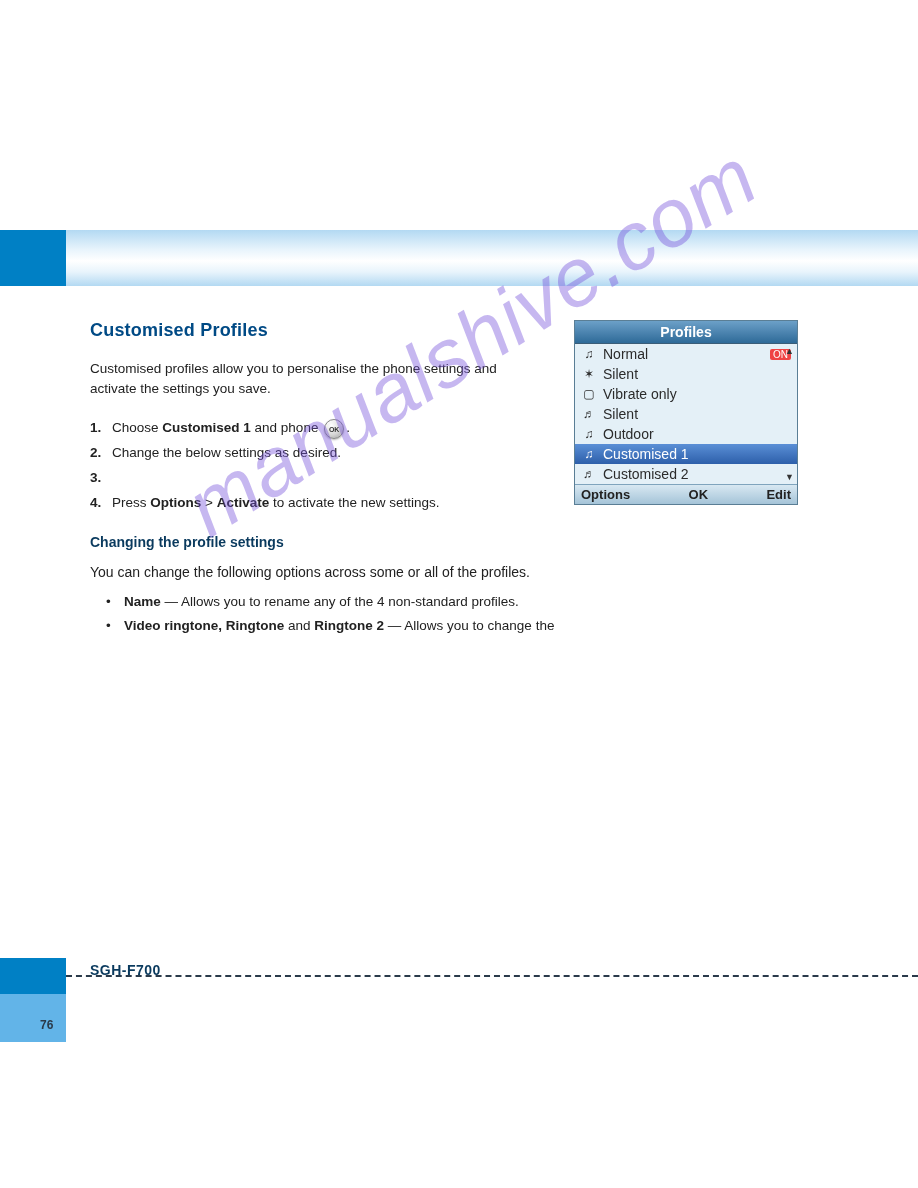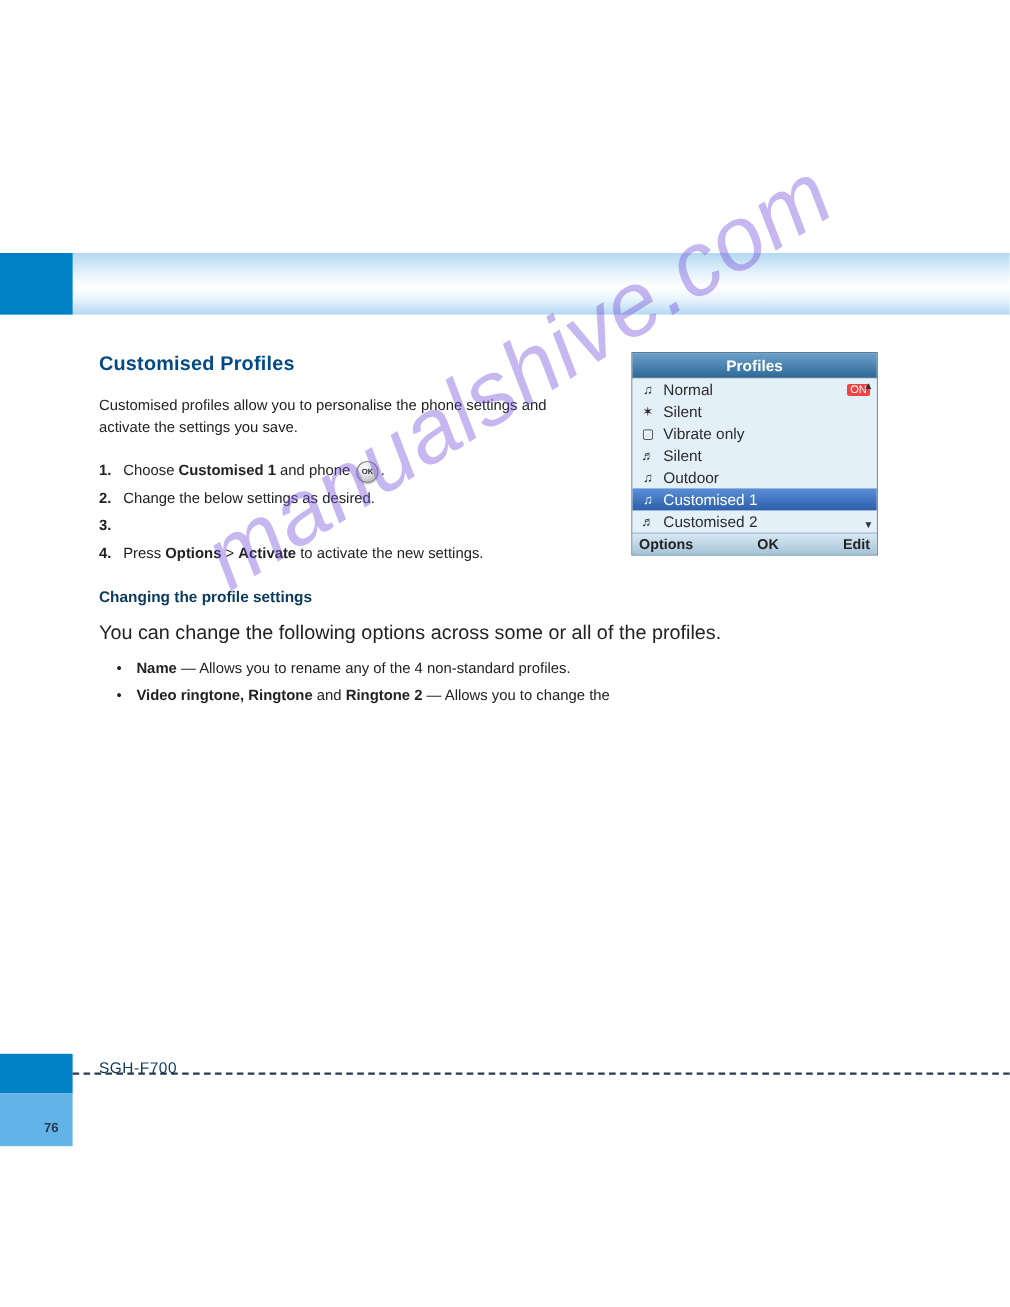--- a/index.html
+++ b/index.html
@@ -16,21 +16,21 @@
   .intro-para { font-size: 13.5px; line-height: 1.45; color: #222; max-width: 420px; margin-bottom: 20px; }
 
   .steps { font-size: 13.5px; line-height: 1.55; color: #222; max-width: 420px; margin-bottom: 20px; }
   .steps p { display: flex; gap: 8px; margin-bottom: 4px; align-items: flex-start;}
   .step-num { font-weight: bold; min-width: 14px; }
   .step-text { }
 
   .ok-button-icon { display: inline-block; width: 20px; height: 20px; border-radius: 50%; background: radial-gradient(circle at 35% 30%, #fff, #d6d6d6 55%, #999 100%); border: 1px solid #888; vertical-align: middle; font-size: 7px; font-weight: bold; color: #333; line-height: 20px; text-align: center; box-shadow: inset 0 1px 2px rgba(255,255,255,0.8), 0 1px 2px rgba(0,0,0,0.3); margin: 0 2px; }
 
   .sub-title { font-size: 14px; font-weight: bold; color: #0a3a5e; margin-bottom: 12px; }
-  .sub-intro { font-size: 18px; line-height: 1.45; color: #222; max-width: 680px; margin-bottom: 10px; }
+  .sub-intro { font-size: 14px; line-height: 1.45; color: #222; max-width: 680px; margin-bottom: 10px; }
   .bullets { font-size: 13.5px; line-height: 1.55; color: #222; max-width: 680px; margin-left: 16px; }
   .bullets p { display: flex; gap: 10px; margin-bottom: 3px; }
   .bullet-dot { min-width: 8px; }
 
   
   .phone { position: absolute; top: 0px; right: 80px; width: 224px; border: 1px solid #5a7e95; background: #e4f0f7; font-family: 'Arial', sans-serif; font-size: 14px; }
   .phone-title { background: linear-gradient(#6ca0c8, #2e6a98); color: #fff; font-weight: bold; text-align: center; padding: 3px 0; font-size: 14px; border-bottom: 1px solid #3a5d78; }
   .phone-list { background: #e4f0f7; position: relative; }
   .phone-scroll-up { position: absolute; top: 2px; right: 3px; font-size: 9px; color: #333; }
   .phone-scroll-dn { position: absolute; bottom: 2px; right: 3px; font-size: 9px; color: #333; }
@@ -38,21 +38,21 @@
   .phone-item.selected { background: linear-gradient(#5a8fd6, #2d5faa); color: #fff; }
   .phone-item .p-icon { width: 16px; display: inline-block; text-align: center; font-size: 12px; }
   .phone-item .p-badge { margin-left: auto; background: #ef4444; color: #fff; font-size: 10px; font-weight: normal; padding: 0 3px; border-radius: 2px; }
   .phone-softkeys { display: flex; justify-content: space-between; background: linear-gradient(#d8e8f2, #a5c4d8); border-top: 1px solid #7fa4bd; font-weight: bold; font-size: 13px; color: #222; padding: 2px 6px; }
 
   
   .bottom-bar { position: absolute; top: 958px; left: 0; width: 66px; height: 36px; background: #0080c5; }
   .bottom-bar2 { position: absolute; top: 994px; left: 0; width: 66px; height: 48px; background: #62b4e8; }
   .bottom-dashed { position: absolute; top: 975px; left: 66px; right: 0; border-top: 2px dashed #2a3a4a; }
   .page-num { position: absolute; top: 1018px; left: 16px; font-size: 12px; color: #2a3a4a; font-weight: bold; margin-left: 24px; }
-  .footer-logo { position: absolute; top: 962px; left: 90px; font-size: 14px; font-weight: normal; color: #0a3a5e; letter-spacing: 0.5px; }
+  .footer-logo { position: absolute; top: 962px; left: 90px; font-size: 14px; font-weight: bold; color: #0a3a5e; letter-spacing: 0.5px; }
 
   
   .watermark-img { position: absolute; top: 295px; left: 145px; font-size: 82px; color: rgba(118, 84, 220, 0.42); font-weight: 500; transform: rotate(-32deg); letter-spacing: 1px; pointer-events: none; font-family: 'Arial', sans-serif; font-style: italic; }
 </style>
 </head>
 <body>
 
 <div class="top-bar"></div>
 <div class="top-bar-left"></div>
 

